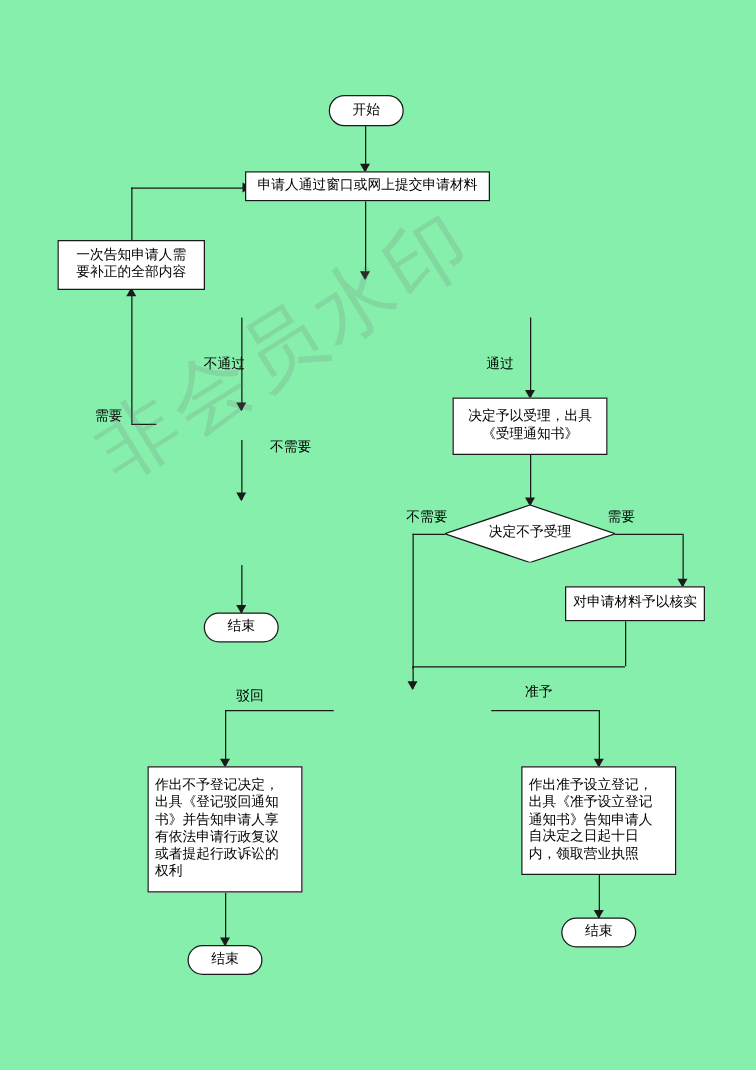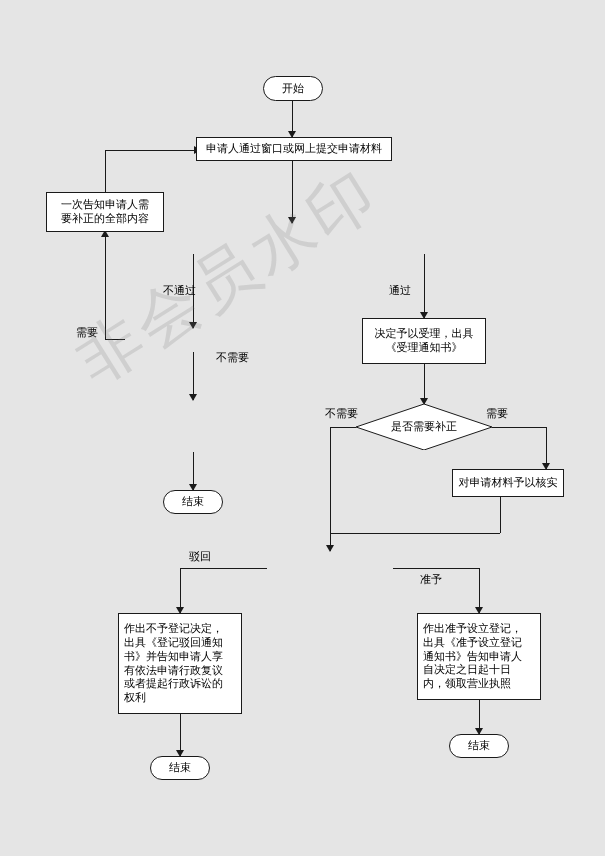--- a/index.html
+++ b/index.html
@@ -7,21 +7,21 @@
     padding: 0;
     background: #ffffff;
   }
   body {
     font-family: "Liberation Sans", "DejaVu Sans", sans-serif;
   }
   #canvas {
     position: relative;
     width: 605px;
     height: 856px;
-    background: #e5e5e5;
+    background: #86efac;
     overflow: hidden;
   }
   .node {
     position: absolute;
     box-sizing: border-box;
     border: 1px solid #1a1a1a;
     background: #ffffff;
     color: #000000;
     display: flex;
     align-items: center;
@@ -210,21 +210,21 @@
 
 
   <div class="node terminator" style="left:163px; top:490px; width:60px; height:24px;">
     <span class="txt">结束</span>
   </div>
 
   <div class="diamond" style="left:356px; top:404px; width:136px; height:46px;">
     <svg class="shape" viewBox="0 0 136 46" preserveAspectRatio="none">
       <polygon points="68,0 136,23 68,46 0,23" fill="#ffffff" stroke="#1a1a1a" stroke-width="1"></polygon>
     </svg>
-    <div class="dlabel">是否需要补正</div>
+    <div class="dlabel">决定不予受理</div>
   </div>
 
   <div class="node process" style="left:452px; top:469px; width:112px; height:28px;">
     <span class="txt">对申请材料予以核实</span>
   </div>
 
 
   <div class="node process left" style="left:417px; top:613px; width:124px; height:87px;">
     <span class="txt">作出准予设立登记，
 出具《准予设立登记
@@ -250,16 +250,16 @@
     <span class="txt">结束</span>
   </div>
 
   <div class="elabel" style="left:163px; top:283px;">不通过</div>
   <div class="elabel" style="left:389px; top:283px;">通过</div>
   <div class="elabel" style="left:76px; top:325px;">需要</div>
   <div class="elabel" style="left:216px; top:350px;">不需要</div>
   <div class="elabel" style="left:325px; top:406px;">不需要</div>
   <div class="elabel" style="left:486px; top:406px;">需要</div>
   <div class="elabel" style="left:189px; top:549px;">驳回</div>
-  <div class="elabel" style="left:420px; top:572px;">准予</div>
+  <div class="elabel" style="left:420px; top:546px;">准予</div>
 
   <div class="watermark">非会员水印</div>
 </div>
 
 </body></html>

